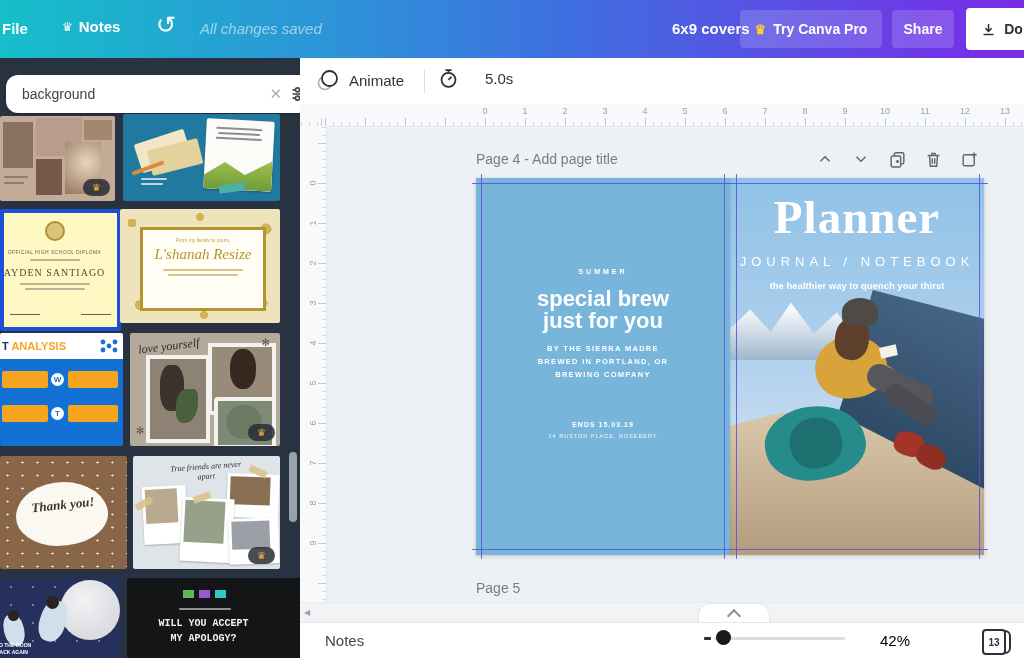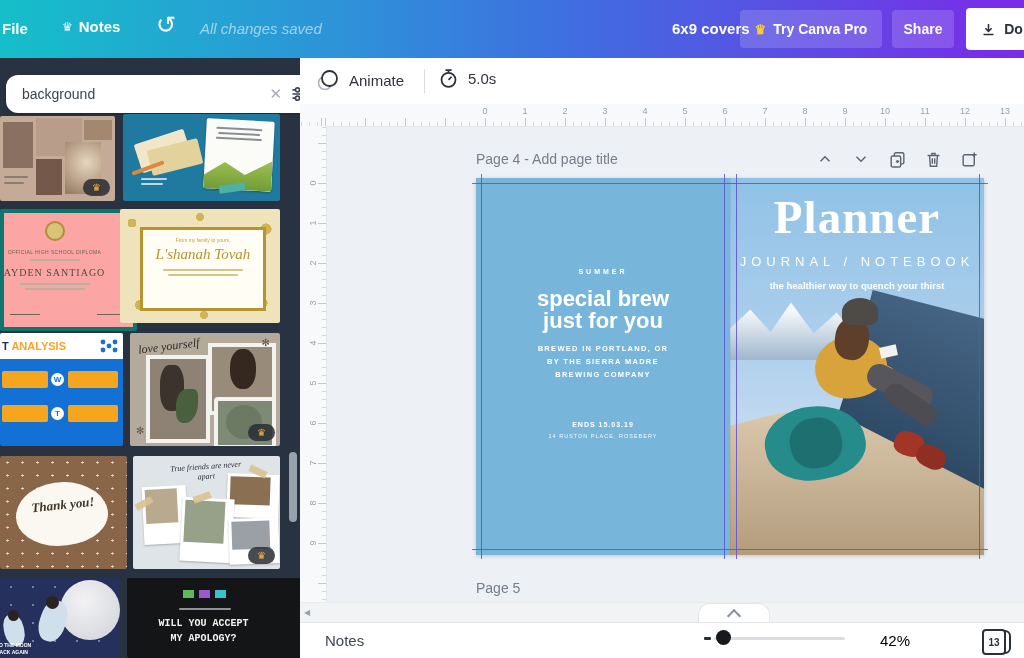--- a/index.html
+++ b/index.html
@@ -120,38 +120,38 @@
         <div class="bar" style="left:10px;top:8px;width:46px;background:#8a8f96;"></div>
         <div class="bar" style="left:12px;top:13px;width:42px;background:#8a8f96;"></div>
         <div class="bar" style="left:10px;top:18px;width:46px;background:#8a8f96;"></div>
         <div class="abs" style="left:0;top:36px;width:68px;height:34px;background:linear-gradient(180deg,#a5c653,#6f9c38);clip-path:polygon(0 60%,30% 20%,60% 55%,100% 10%,100% 100%,0 100%);"></div>
       </div>
       <div class="abs" style="left:96px;top:70px;width:26px;height:8px;background:#4fb0a5;transform:rotate(-8deg);"></div>
       <div class="bar" style="left:18px;top:64px;width:26px;background:rgba(255,255,255,.7);"></div>
       <div class="bar" style="left:18px;top:69px;width:22px;background:rgba(255,255,255,.7);"></div>
     </div>
 
-    <div class="thumb" style="left:0;top:151px;width:113px;height:114px;background:#fca5a5;border:4px solid #0f766e;padding-left:16px;">
+    <div class="thumb" style="left:0;top:151px;width:113px;height:114px;background:#fef9c3;border:4px solid #1d4ed8;">
       <div class="abs" style="left:-12px;top:0;width:125px;text-align:center;">
         <div style="margin:8px auto 0;width:16px;height:16px;border-radius:50%;border:2px solid #b08f35;background:#d9c27a;"></div>
         <div style="font-size:5px;letter-spacing:.4px;color:#6b6454;margin-top:8px;">OFFICIAL HIGH SCHOOL DIPLOMA</div>
         <div class="bar" style="position:static;display:block;margin:4px auto 0;width:50px;background:#b9b19c;"></div>
         <div class="serif" style="font-size:10px;letter-spacing:1px;color:#4f4a3e;margin-top:6px;">AYDEN SANTIAGO</div>
         <div class="bar" style="position:static;display:block;margin:5px auto 0;width:70px;background:#b9b19c;"></div>
         <div class="bar" style="position:static;display:block;margin:3px auto 0;width:60px;background:#b9b19c;"></div>
       </div>
       <div class="abs" style="left:6px;bottom:12px;width:30px;border-top:1px solid #6b6454;"></div>
       <div class="abs" style="right:6px;bottom:12px;width:30px;border-top:1px solid #6b6454;"></div>
     </div>
 
     <div class="thumb" style="left:120px;top:151px;width:160px;height:114px;background:#efe3bc;">
       <div class="abs" style="inset:0;background:radial-gradient(circle 8px at 12px 14px,#c9a83c 55%,transparent 56%),radial-gradient(circle 10px at 146px 20px,#c9a83c 55%,transparent 56%),radial-gradient(circle 9px at 20px 96px,#c9a83c 55%,transparent 56%),radial-gradient(circle 10px at 142px 94px,#c9a83c 55%,transparent 56%),radial-gradient(circle 7px at 80px 8px,#c9a83c 55%,transparent 56%),radial-gradient(circle 7px at 84px 106px,#c9a83c 55%,transparent 56%);opacity:.8;"></div>
       <div class="abs" style="left:20px;top:18px;width:120px;height:78px;background:#fffdf4;border:3px solid #b6952e;text-align:center;">
         <div style="font-size:5px;color:#c0a23e;margin-top:7px;">From my family to yours,</div>
-        <div class="script" style="font-size:15px;color:#b5952f;margin-top:3px;">L'shanah Tovah</div>
+        <div class="script" style="font-size:15px;color:#b5952f;margin-top:3px;">L'shanah Resize</div>
         <div class="bar" style="position:static;display:block;margin:6px auto 0;width:80px;background:#d5c489;"></div>
         <div class="bar" style="position:static;display:block;margin:3px auto 0;width:70px;background:#d5c489;"></div>
       </div>
     </div>
 
     <div class="thumb" style="left:0;top:275px;width:123px;height:113px;background:#1371d6;">
       <div class="abs" style="left:0;top:0;width:123px;height:26px;background:#fff;">
         <span style="position:absolute;left:2px;top:7px;font-size:11px;font-weight:700;color:#1f2f4f;"><span>T</span> <span style="color:#f5a623;">ANALYSIS</span></span>
         <svg width="20" height="16" viewBox="0 0 20 16" style="position:absolute;right:4px;top:5px;" fill="#1a6fd4">
           <circle cx="4" cy="4" r="2.4"></circle>
@@ -249,21 +249,21 @@
 
   <div class="abs toolbar">
     <div class="abs flex" style="left:16px;top:10px;gap:9px;cursor:pointer;">
       <svg width="24" height="24" viewBox="0 0 24 24" fill="none">
         <circle cx="9" cy="15" r="6.5" stroke="#aab0b9" stroke-width="1.6"></circle>
         <circle cx="13.5" cy="10.5" r="7.5" stroke="#2b3139" stroke-width="1.8" fill="#fff"></circle>
       </svg>
       <span class="tool-label">Animate</span>
     </div>
     <div class="abs" style="left:124px;top:11px;width:1px;height:24px;background:#d8dce0;"></div>
-    <div class="abs flex" style="left:138px;top:10px;gap:9px;cursor:pointer;">
+    <div class="abs flex" style="left:138px;top:10px;gap:26px;cursor:pointer;">
       <svg width="21" height="21" viewBox="0 0 24 24" fill="none" stroke="#2b3139" stroke-width="2">
         <circle cx="12" cy="13.5" r="8"></circle>
           <path d="M8.5 2.5h7M12 2.5v3M12 13.5l3.5-3.5"></path>
       </svg>
       <span class="tool-label">5.0s</span>
     </div>
   </div>
 
   <div class="abs hruler">
     <div class="hticks"></div>
@@ -332,22 +332,22 @@
 
   <div class="abs" style="left:476px;top:178px;width:508px;height:377px;box-shadow:0 1px 4px rgba(0,0,0,.18);">
 
     <div class="abs" style="left:0;top:0;width:254px;height:377px;background:#77b5db;color:#fff;text-align:center;">
       <div class="abs" style="left:0;top:90px;width:100%;font-size:7px;font-weight:700;letter-spacing:3px;">SUMMER</div>
       <div class="abs" style="left:0;top:110px;width:100%;font-size:22px;font-weight:700;line-height:22px;">
         <div>special brew</div>
         <div>just for you</div>
       </div>
       <div class="abs" style="left:0;top:164px;width:100%;font-size:7.5px;font-weight:700;letter-spacing:1.3px;line-height:13px;">
+        <div>BY THE SIERRA MADRE</div>
         <div>BREWED IN PORTLAND, OR</div>
-        <div>BY THE SIERRA MADRE</div>
         <div>BREWING COMPANY</div>
       </div>
       <div class="abs" style="left:0;top:243px;width:100%;font-size:7px;font-weight:700;letter-spacing:1px;">ENDS 15.03.19</div>
       <div class="abs" style="left:0;top:255px;width:100%;font-size:5.5px;letter-spacing:1px;opacity:.9;">14 RUSTON PLACE, ROSEBERY</div>
     </div>
 
     <div class="abs" style="left:254px;top:0;width:254px;height:377px;overflow:hidden;background:linear-gradient(180deg,#8fc2e6 0%,#aecfec 45%,#c6dcf1 70%);">
 
       <div class="abs" style="left:0;top:112px;width:254px;height:70px;background:linear-gradient(180deg,#f4f8fb 30%,#9fb6cc);clip-path:polygon(0 100%,0 55%,8% 28%,16% 60%,24% 18%,33% 62%,42% 32%,50% 68%,60% 28%,70% 62%,80% 38%,90% 68%,100% 42%,100% 100%);"></div>
 

